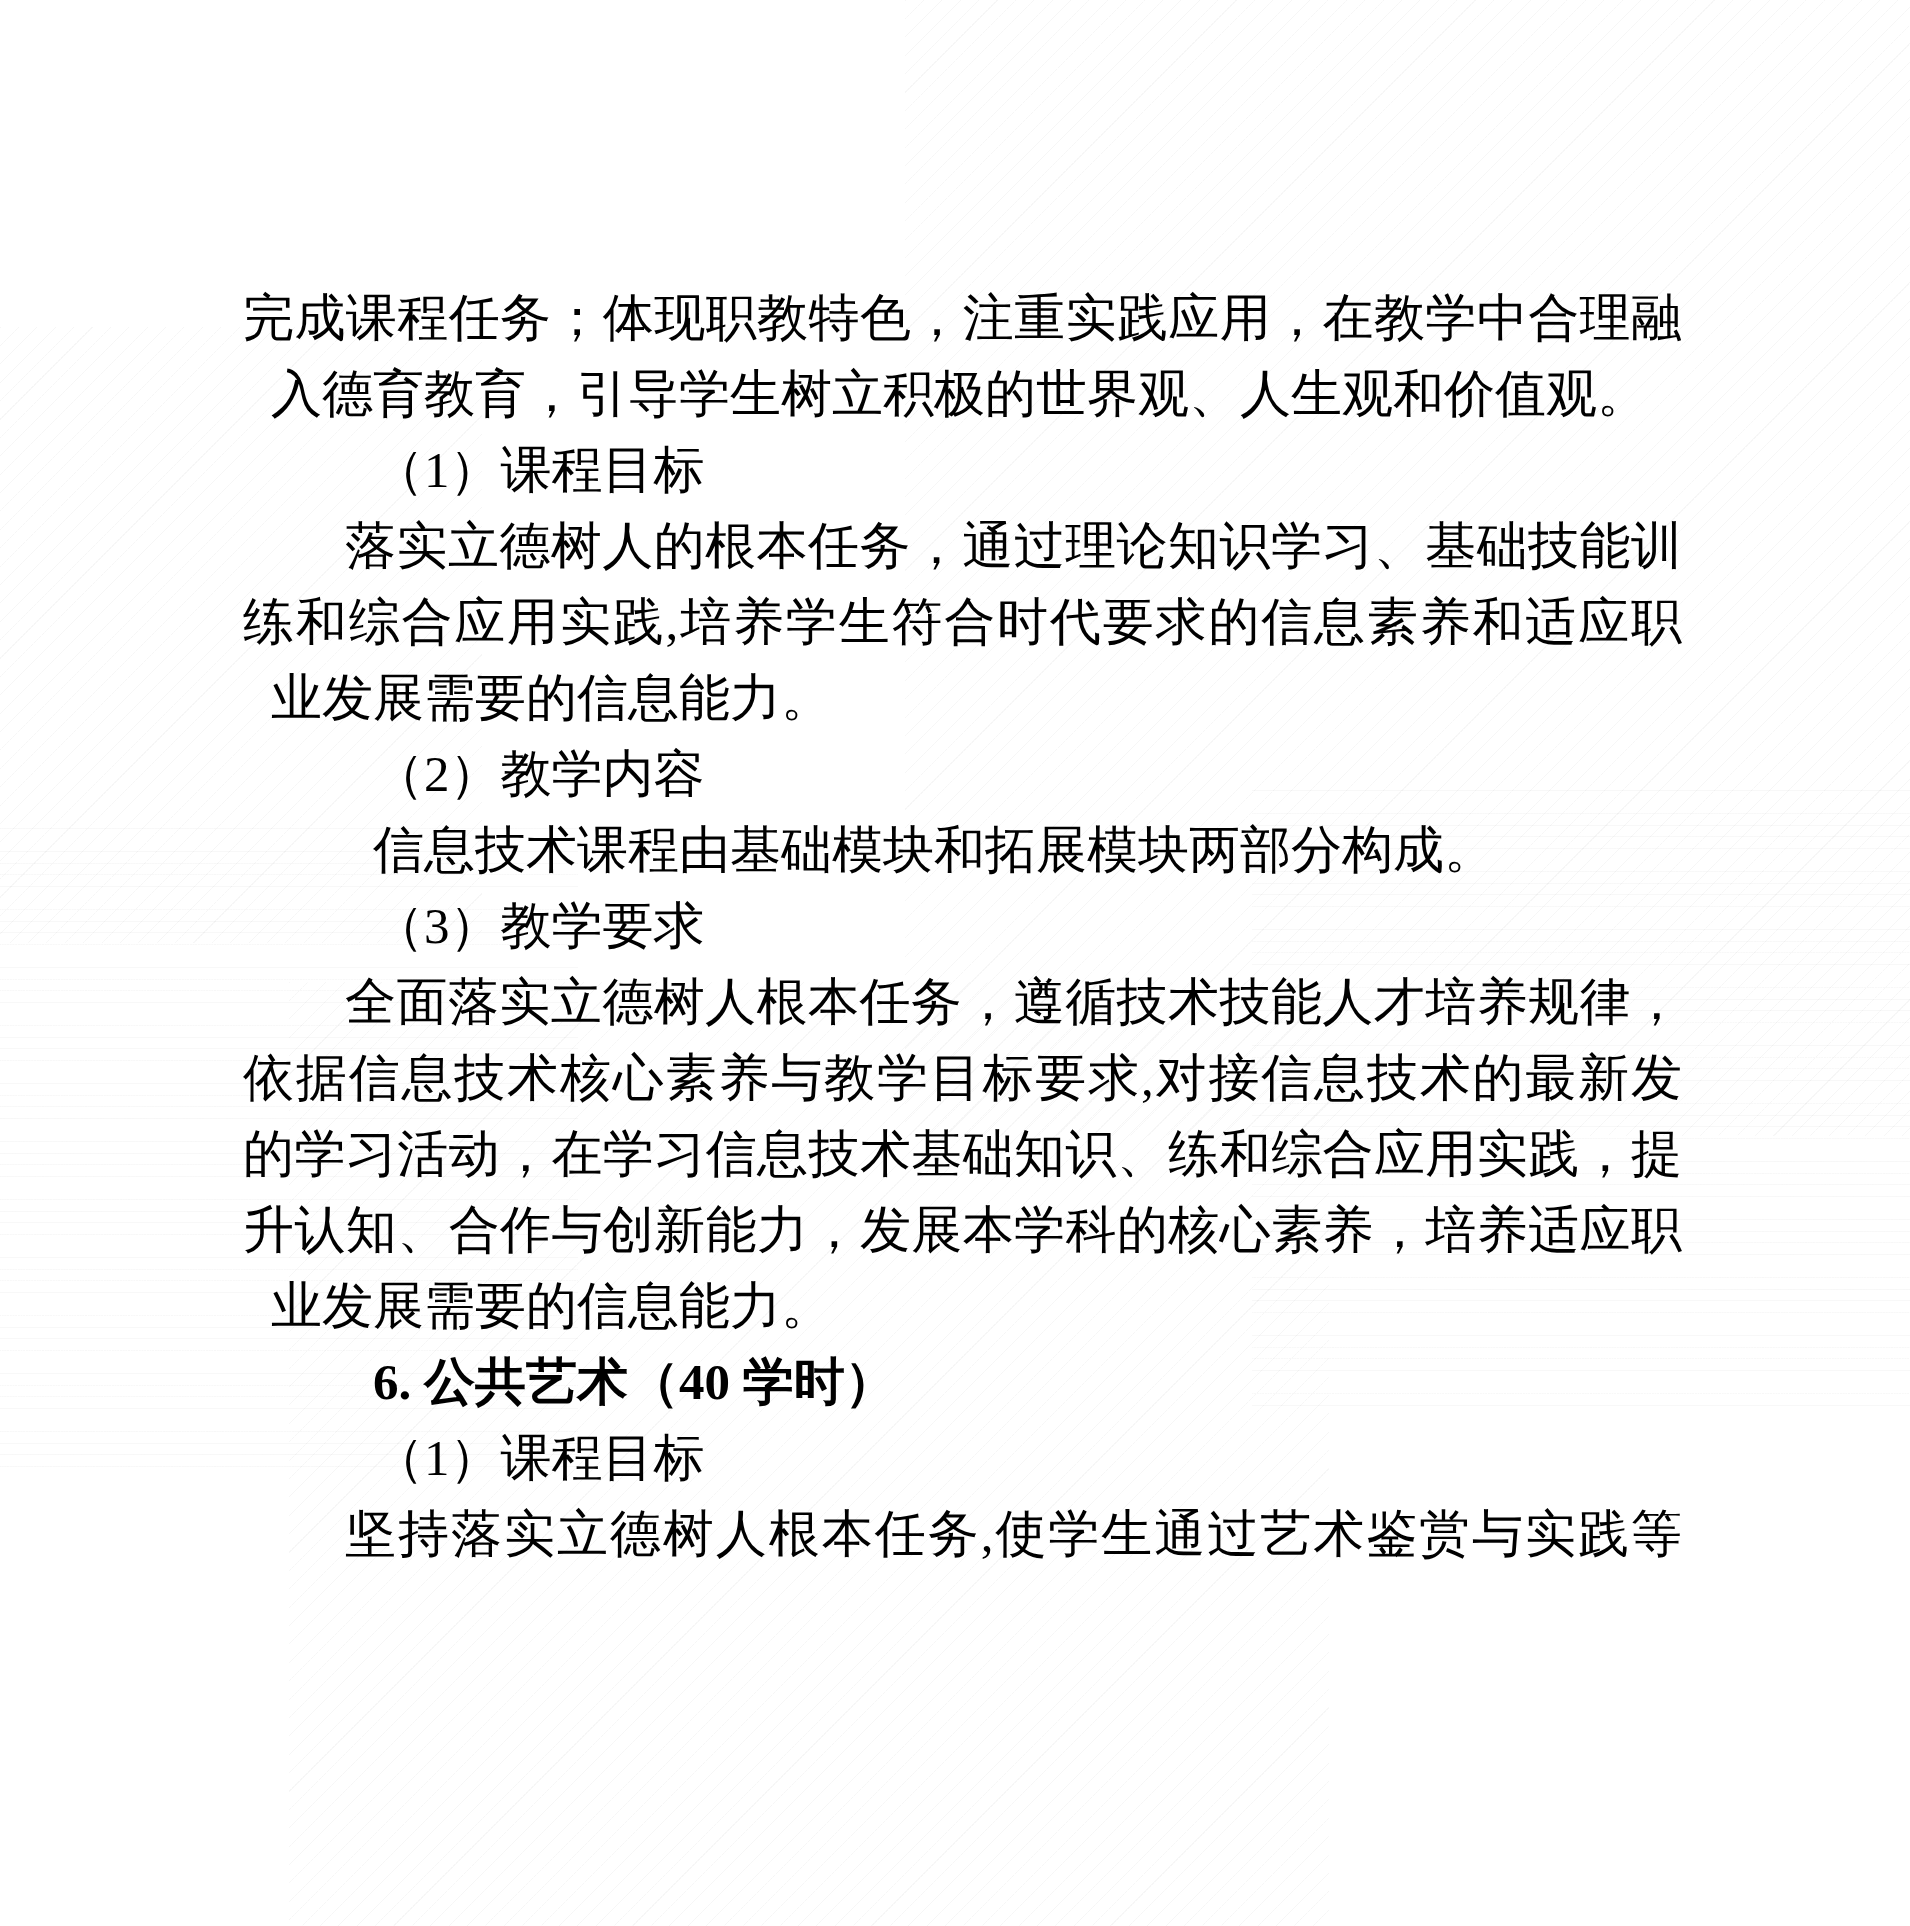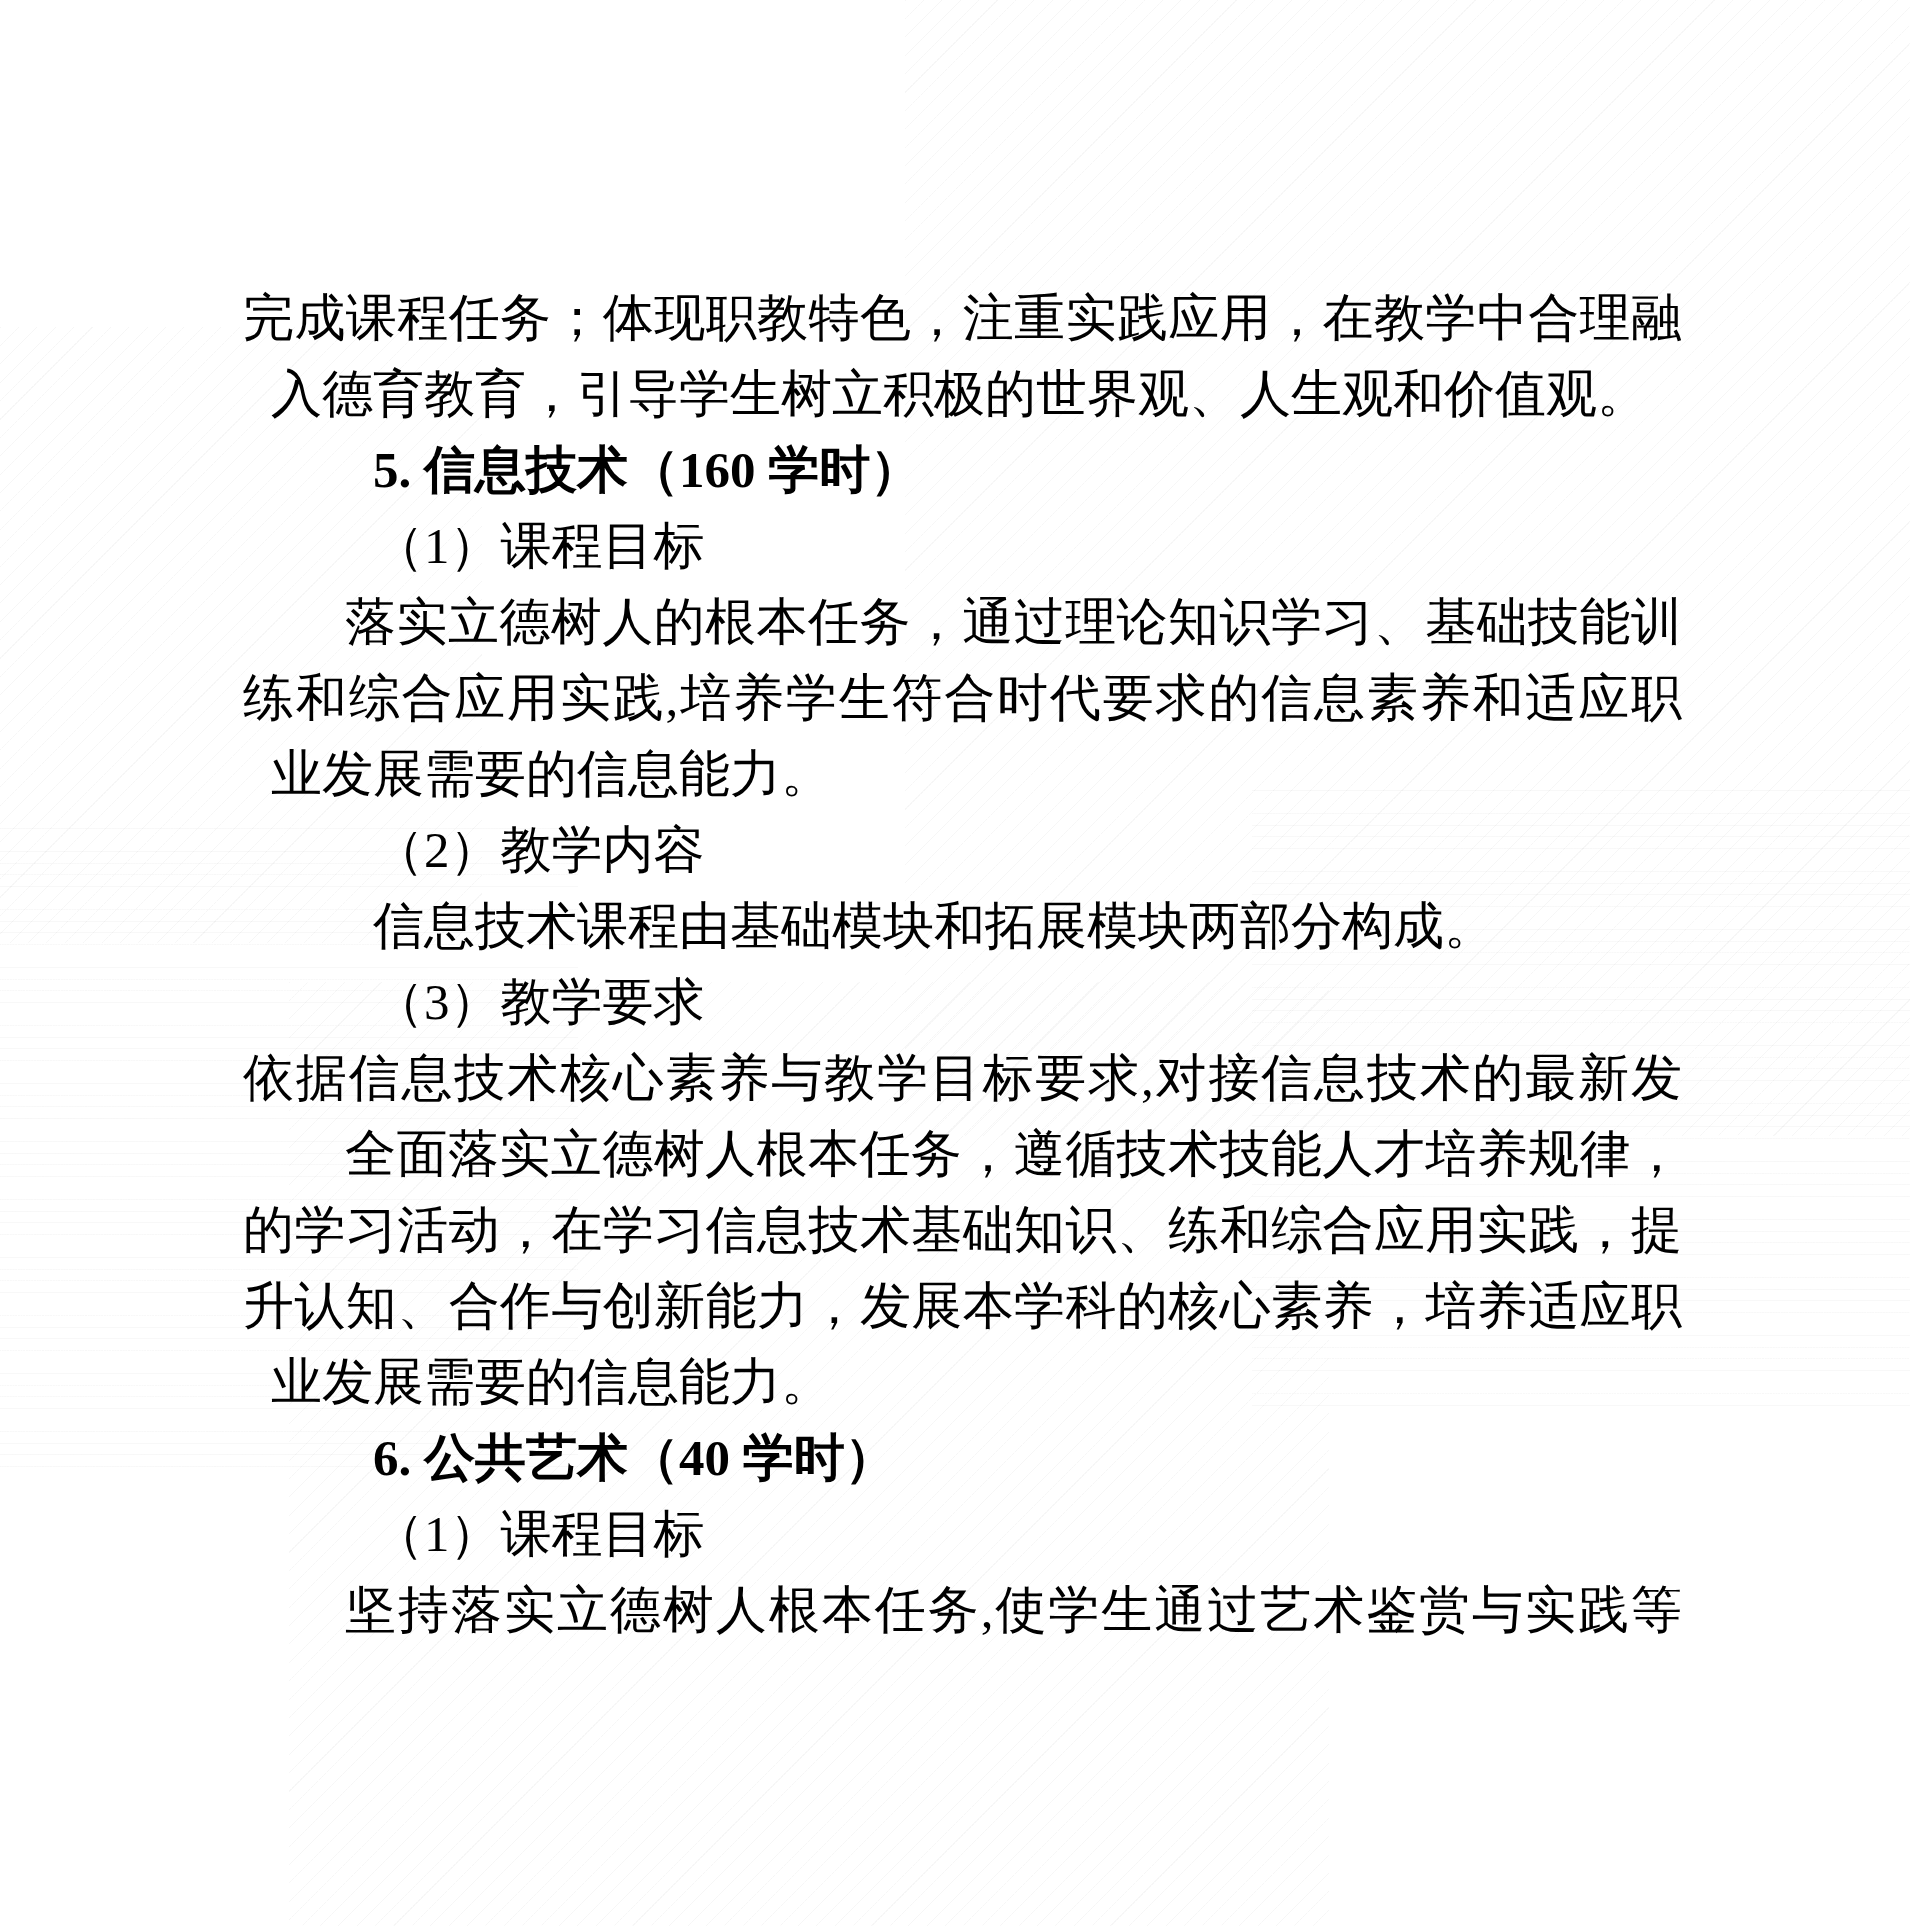--- a/index.html
+++ b/index.html
@@ -76,30 +76,29 @@
     <div class="wm horiz wm2"></div>
     <div class="wm diag  wm3"></div>
     <div class="wm horiz wm4"></div>
 
     <div class="wm diag  wm6"></div>
   </div>
 
   <main class="content">
       <div class="line body">完成课程任务；体现职教特色，注重实践应用，在教学中合理融</div>
       <div class="line body end">入德育教育，引导学生树立积极的世界观、人生观和价值观。</div>
-      <div class="line heading end indent">5. 信息技术（160 学时）</div>
       <div class="line sub end indent">（1）课程目标</div>
       <div class="line body indent">落实立德树人的根本任务，通过理论知识学习、基础技能训</div>
       <div class="line body">练和综合应用实践,培养学生符合时代要求的信息素养和适应职</div>
       <div class="line body end">业发展需要的信息能力。</div>
       <div class="line sub end indent">（2）教学内容</div>
       <div class="line body end indent">信息技术课程由基础模块和拓展模块两部分构成。</div>
       <div class="line sub end indent">（3）教学要求</div>
+      <div class="line body indent">全面落实立德树人根本任务，遵循技术技能人才培养规律，</div>
       <div class="line body">依据信息技术核心素养与教学目标要求,对接信息技术的最新发</div>
-      <div class="line body indent">全面落实立德树人根本任务，遵循技术技能人才培养规律，</div>
       <div class="line body">的学习活动，在学习信息技术基础知识、练和综合应用实践，提</div>
       <div class="line body">升认知、合作与创新能力，发展本学科的核心素养，培养适应职</div>
       <div class="line body end">业发展需要的信息能力。</div>
       <div class="line heading end indent">6. 公共艺术（40 学时）</div>
       <div class="line sub end indent">（1）课程目标</div>
       <div class="line body indent">坚持落实立德树人根本任务,使学生通过艺术鉴赏与实践等</div>
     </main>
 
 </div>
 

